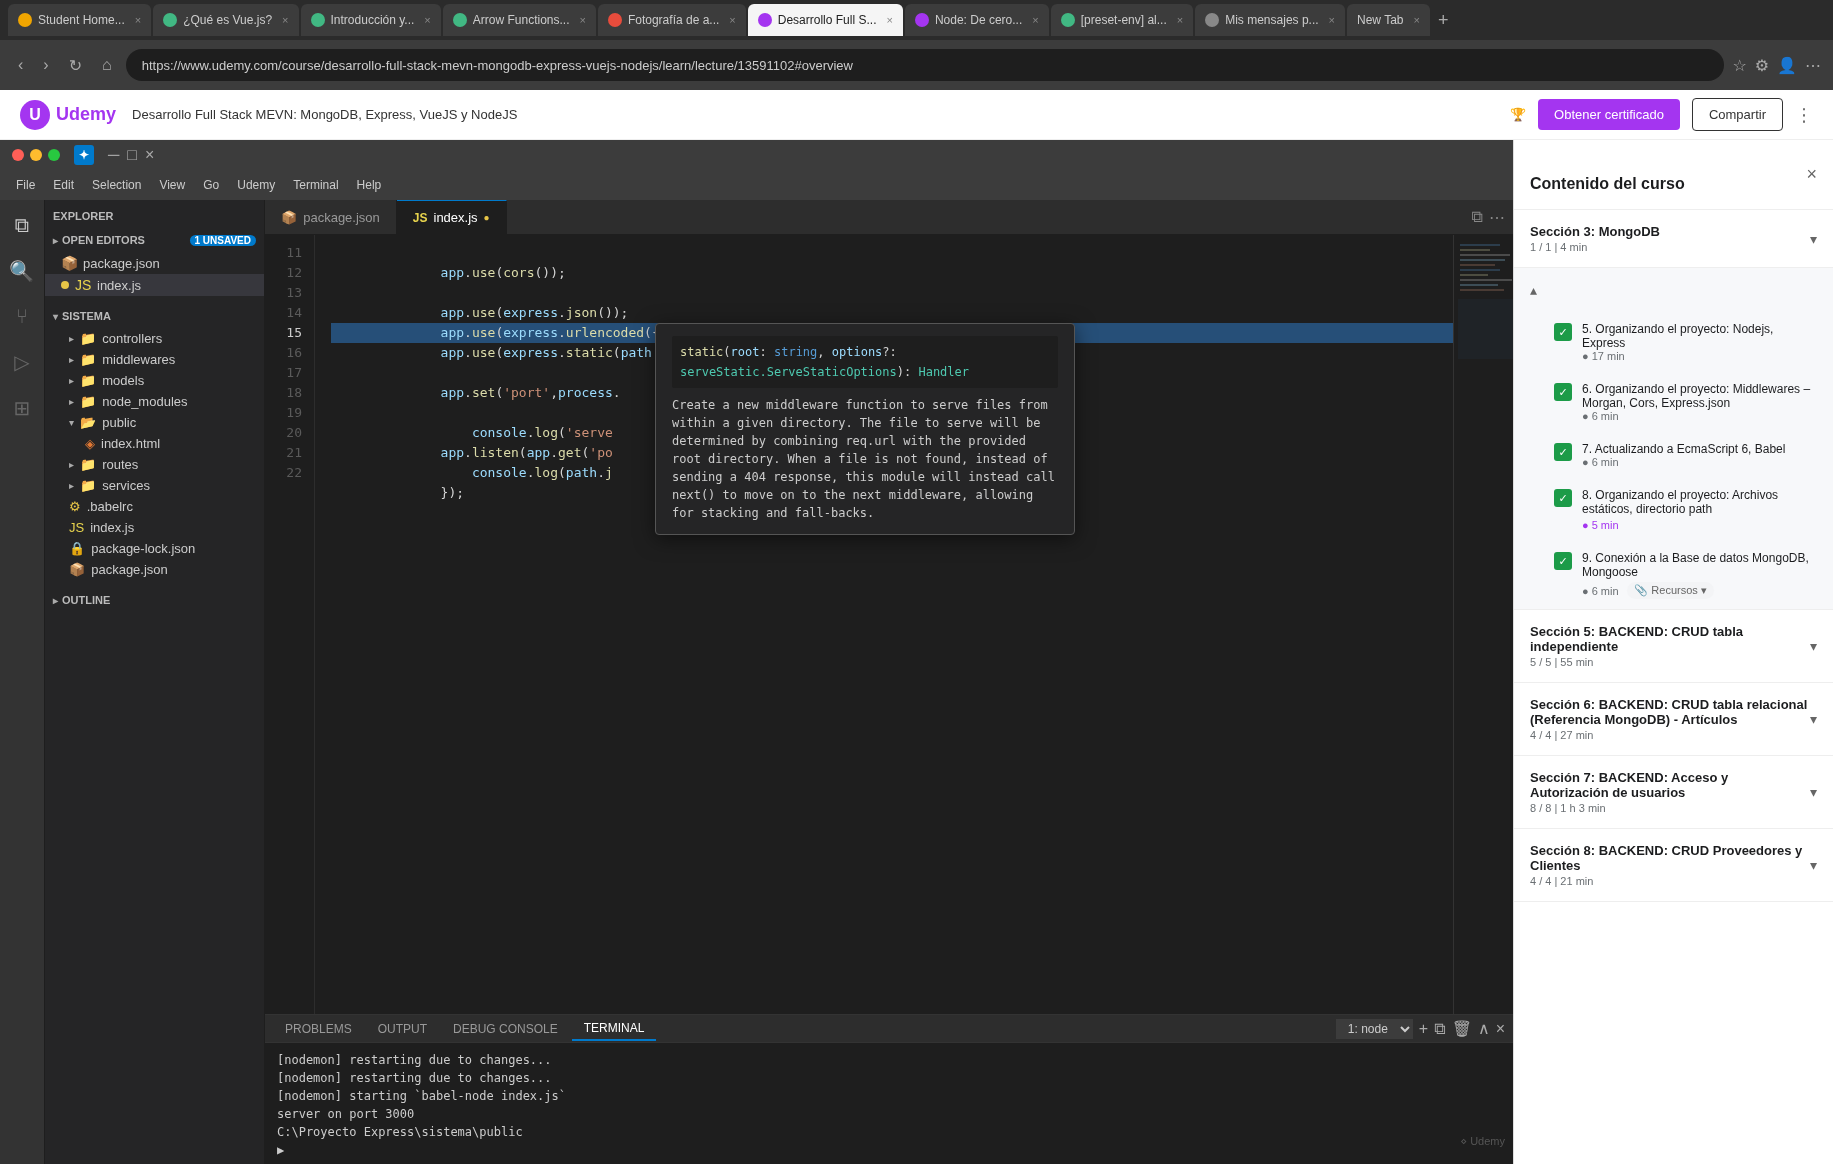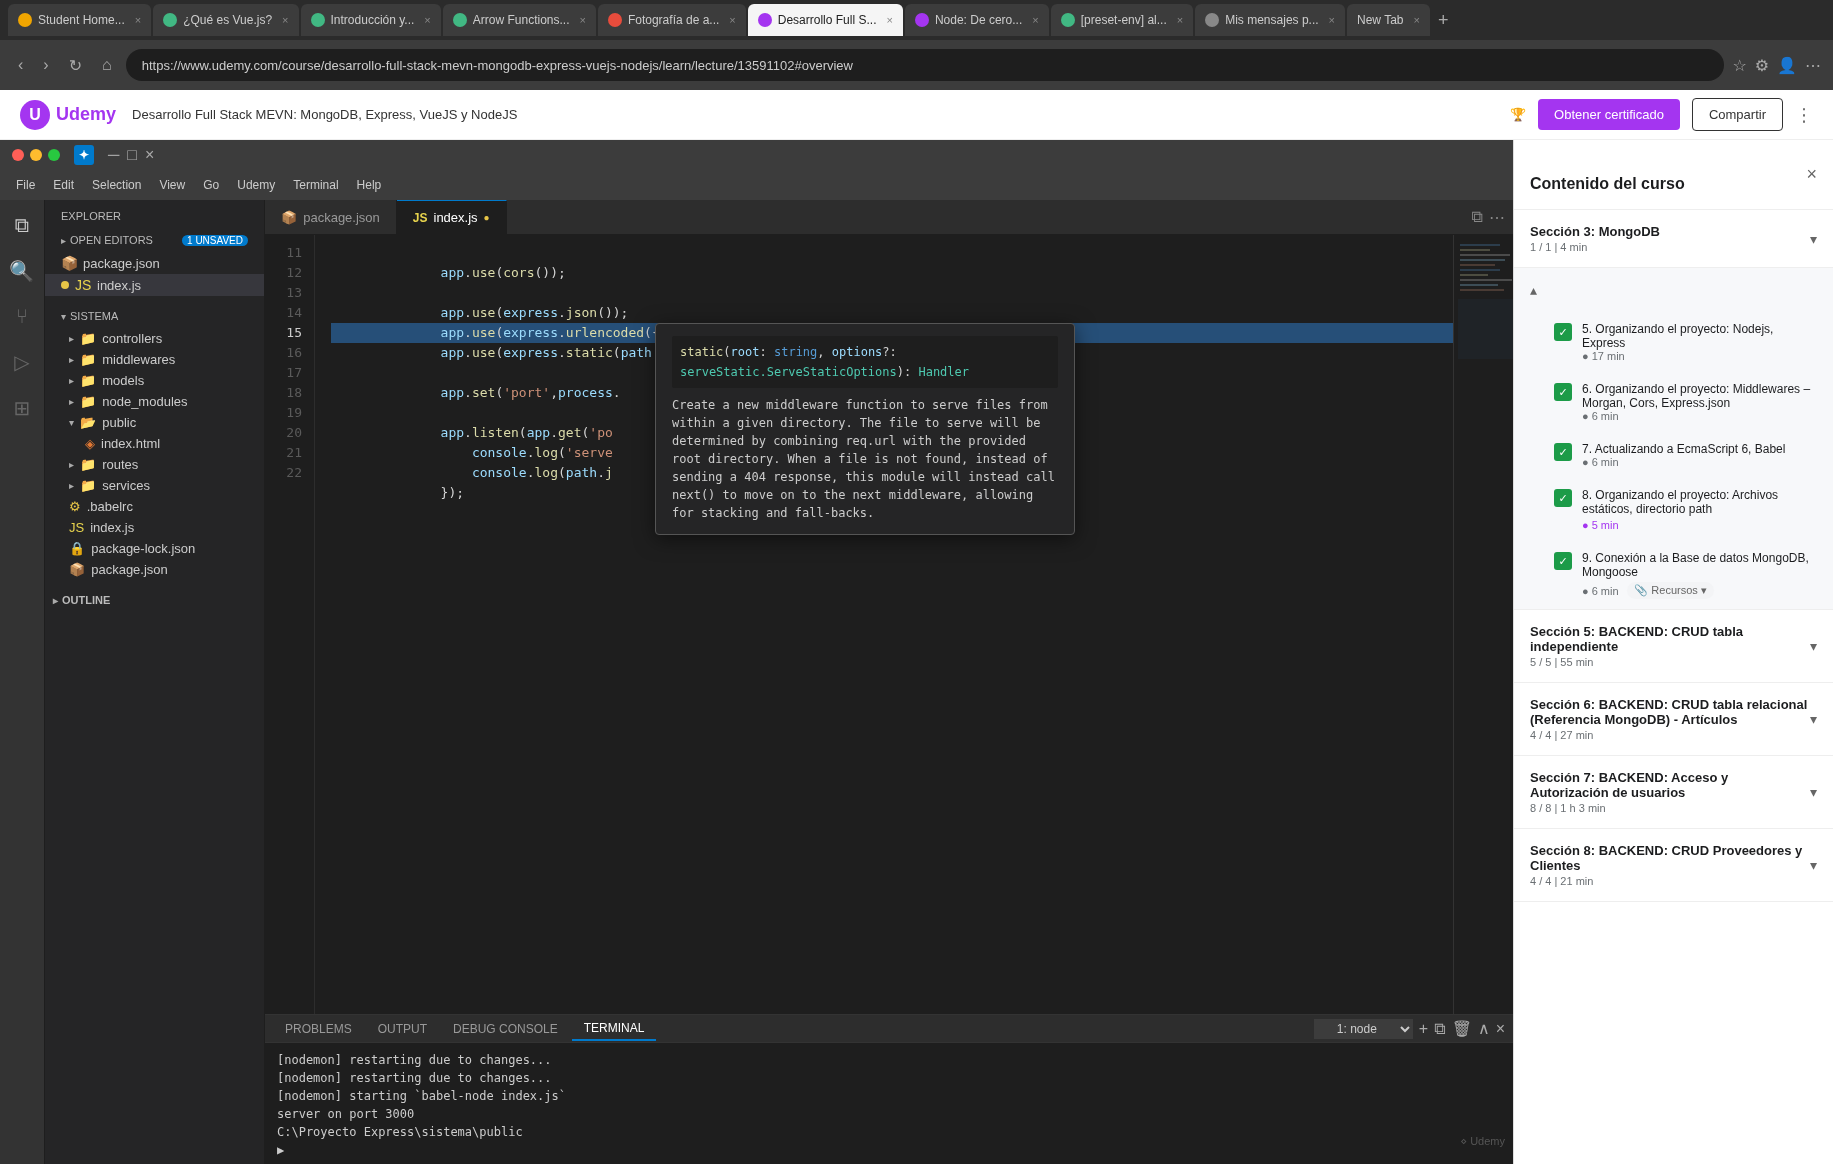--- a/index.html
+++ b/index.html
@@ -42,21 +42,21 @@
 
     
     .editor-tabs { background: #2d2d2d; display: flex; align-items: center; height: 35px; border-bottom: 1px solid #1e1e1e; }
     .editor-tab { display: flex; align-items: center; padding: 0 16px; height: 35px; font-size: 13px; color: #999; cursor: pointer; border-right: 1px solid #1e1e1e; gap: 6px; }
     .editor-tab.active { background: #1e1e1e; color: #fff; border-top: 1px solid #007acc; }
     .tab-dirty { color: #e7c547; font-size: 10px; }
 
     
     .sidebar { width: 220px; background: #252526; border-right: 1px solid #1e1e1e; overflow-y: auto; font-size: 12px; color: #ccc; flex-shrink: 0; }
     .sidebar-section { padding: 4px 0; }
-    .sidebar-header { display: flex; align-items: center; padding: 6px 16px; font-size: 11px; font-weight: normal; text-transform: uppercase; color: #bbb; cursor: pointer; gap: 4px; }
+    .sidebar-header { display: flex; align-items: center; padding: 6px 8px; font-size: 11px; font-weight: bold; text-transform: uppercase; color: #bbb; cursor: pointer; gap: 4px; }
     .sidebar-item { display: flex; align-items: center; padding: 3px 8px 3px 16px; cursor: pointer; gap: 6px; color: #ccc; font-size: 13px; }
     .sidebar-item.active { background: #37373d; }
     .sidebar-item .item-icon { width: 16px; font-size: 14px; flex-shrink: 0; }
     .folder-arrow { font-size: 10px; color: #aaa; }
     .badge { background: #007acc; color: white; font-size: 10px; border-radius: 8px; padding: 0 5px; margin-left: auto; }
 
     
     .code-area { flex: 1; background: #1e1e1e; position: relative; overflow: hidden; display: flex; flex-direction: column; }
 
     
@@ -67,21 +67,21 @@
     
     .minimap { width: 60px; background: #1e1e1e; border-left: 1px solid #333; }
 
     
     .terminal-panel { background: #1e1e1e; border-top: 1px solid #333; height: 150px; display: flex; flex-direction: column; }
     .terminal-tabs { display: flex; align-items: center; background: #2d2d2d; height: 28px; padding: 0 8px; gap: 2px; border-bottom: 1px solid #333; }
     .terminal-tab { font-size: 12px; color: #999; padding: 4px 12px; cursor: pointer; }
     .terminal-tab.active { color: #fff; border-bottom: 2px solid #007acc; }
     .terminal-controls { margin-left: auto; display: flex; gap: 6px; }
     .term-ctrl { background: none; border: none; color: #aaa; font-size: 16px; cursor: pointer; }
-    .terminal-dropdown { background: #3c3c3c; border: none; color: #ccc; font-size: 12px; padding: 2px 19px; }
+    .terminal-dropdown { background: #3c3c3c; border: none; color: #ccc; font-size: 12px; padding: 2px 8px; }
     .terminal-content { flex: 1; padding: 8px 12px; font-family: 'Consolas', monospace; font-size: 12px; color: #ccc; overflow-y: auto; }
     .term-line { line-height: 18px; }
 
     
     .course-panel { width: 320px; background: #fff; border-left: 1px solid #ddd; display: flex; flex-direction: column; overflow: hidden; }
     .course-header { display: flex; align-items: center; justify-content: space-between; padding: 16px; border-bottom: 1px solid #eee; }
     .course-header-title { font-size: 16px; font-weight: 600; color: #1c1d1f; margin-top: 19px; }
     .course-close { background: none; border: none; font-size: 18px; cursor: pointer; color: #666; }
     .course-sections { overflow-y: auto; flex: 1; }
     .section-item { border-bottom: 1px solid #eee; }
@@ -375,24 +375,24 @@
             </div>
             <div style="height:20px;white-space:pre;background:#264f78">
               <span style="color:#9cdcfe">app</span><span style="color:#d4d4d4">.</span><span style="color:#dcdcaa">use</span><span style="color:#d4d4d4">(</span><span style="color:#9cdcfe">express</span><span style="color:#d4d4d4">.</span><span style="color:#dcdcaa">static</span><span style="color:#d4d4d4">(</span><span style="color:#9cdcfe">path</span><span style="color:#d4d4d4">.</span><span style="color:#dcdcaa">join</span><span style="color:#d4d4d4">(</span><span style="color:#9cdcfe">__dirname</span><span style="color:#d4d4d4">,</span><span style="color:#ce9178">'public'</span><span style="color:#d4d4d4">)))</span>
             </div>
             <div style="height:20px"></div>
             <div style="height:20px;white-space:pre">
               <span style="color:#9cdcfe">app</span><span style="color:#d4d4d4">.</span><span style="color:#dcdcaa">set</span><span style="color:#d4d4d4">(</span><span style="color:#ce9178">'port'</span><span style="color:#d4d4d4">,</span><span style="color:#9cdcfe">process</span><span style="color:#d4d4d4">.</span>
             </div>
             <div style="height:20px"></div>
             <div style="height:20px;white-space:pre">
+              <span style="color:#d4d4d4">    </span><span style="color:#9cdcfe">console</span><span style="color:#d4d4d4">.</span><span style="color:#dcdcaa">log</span><span style="color:#d4d4d4">(</span><span style="color:#ce9178">'serve</span>
+            </div>
+            <div style="height:20px;white-space:pre">
               <span style="color:#9cdcfe">app</span><span style="color:#d4d4d4">.</span><span style="color:#dcdcaa">listen</span><span style="color:#d4d4d4">(</span><span style="color:#9cdcfe">app</span><span style="color:#d4d4d4">.</span><span style="color:#dcdcaa">get</span><span style="color:#d4d4d4">(</span><span style="color:#ce9178">'po</span>
-            </div>
-            <div style="height:20px;white-space:pre">
-              <span style="color:#d4d4d4">    </span><span style="color:#9cdcfe">console</span><span style="color:#d4d4d4">.</span><span style="color:#dcdcaa">log</span><span style="color:#d4d4d4">(</span><span style="color:#ce9178">'serve</span>
             </div>
             <div style="height:20px;white-space:pre">
               <span style="color:#d4d4d4">    </span><span style="color:#9cdcfe">console</span><span style="color:#d4d4d4">.</span><span style="color:#dcdcaa">log</span><span style="color:#d4d4d4">(</span><span style="color:#9cdcfe">path</span><span style="color:#d4d4d4">.</span><span style="color:#dcdcaa">j</span>
             </div>
             <div style="height:20px;white-space:pre">
               <span style="color:#d4d4d4">});</span>
             </div>
 
             <div class="code-tooltip">
               <div class="tooltip-sig">

